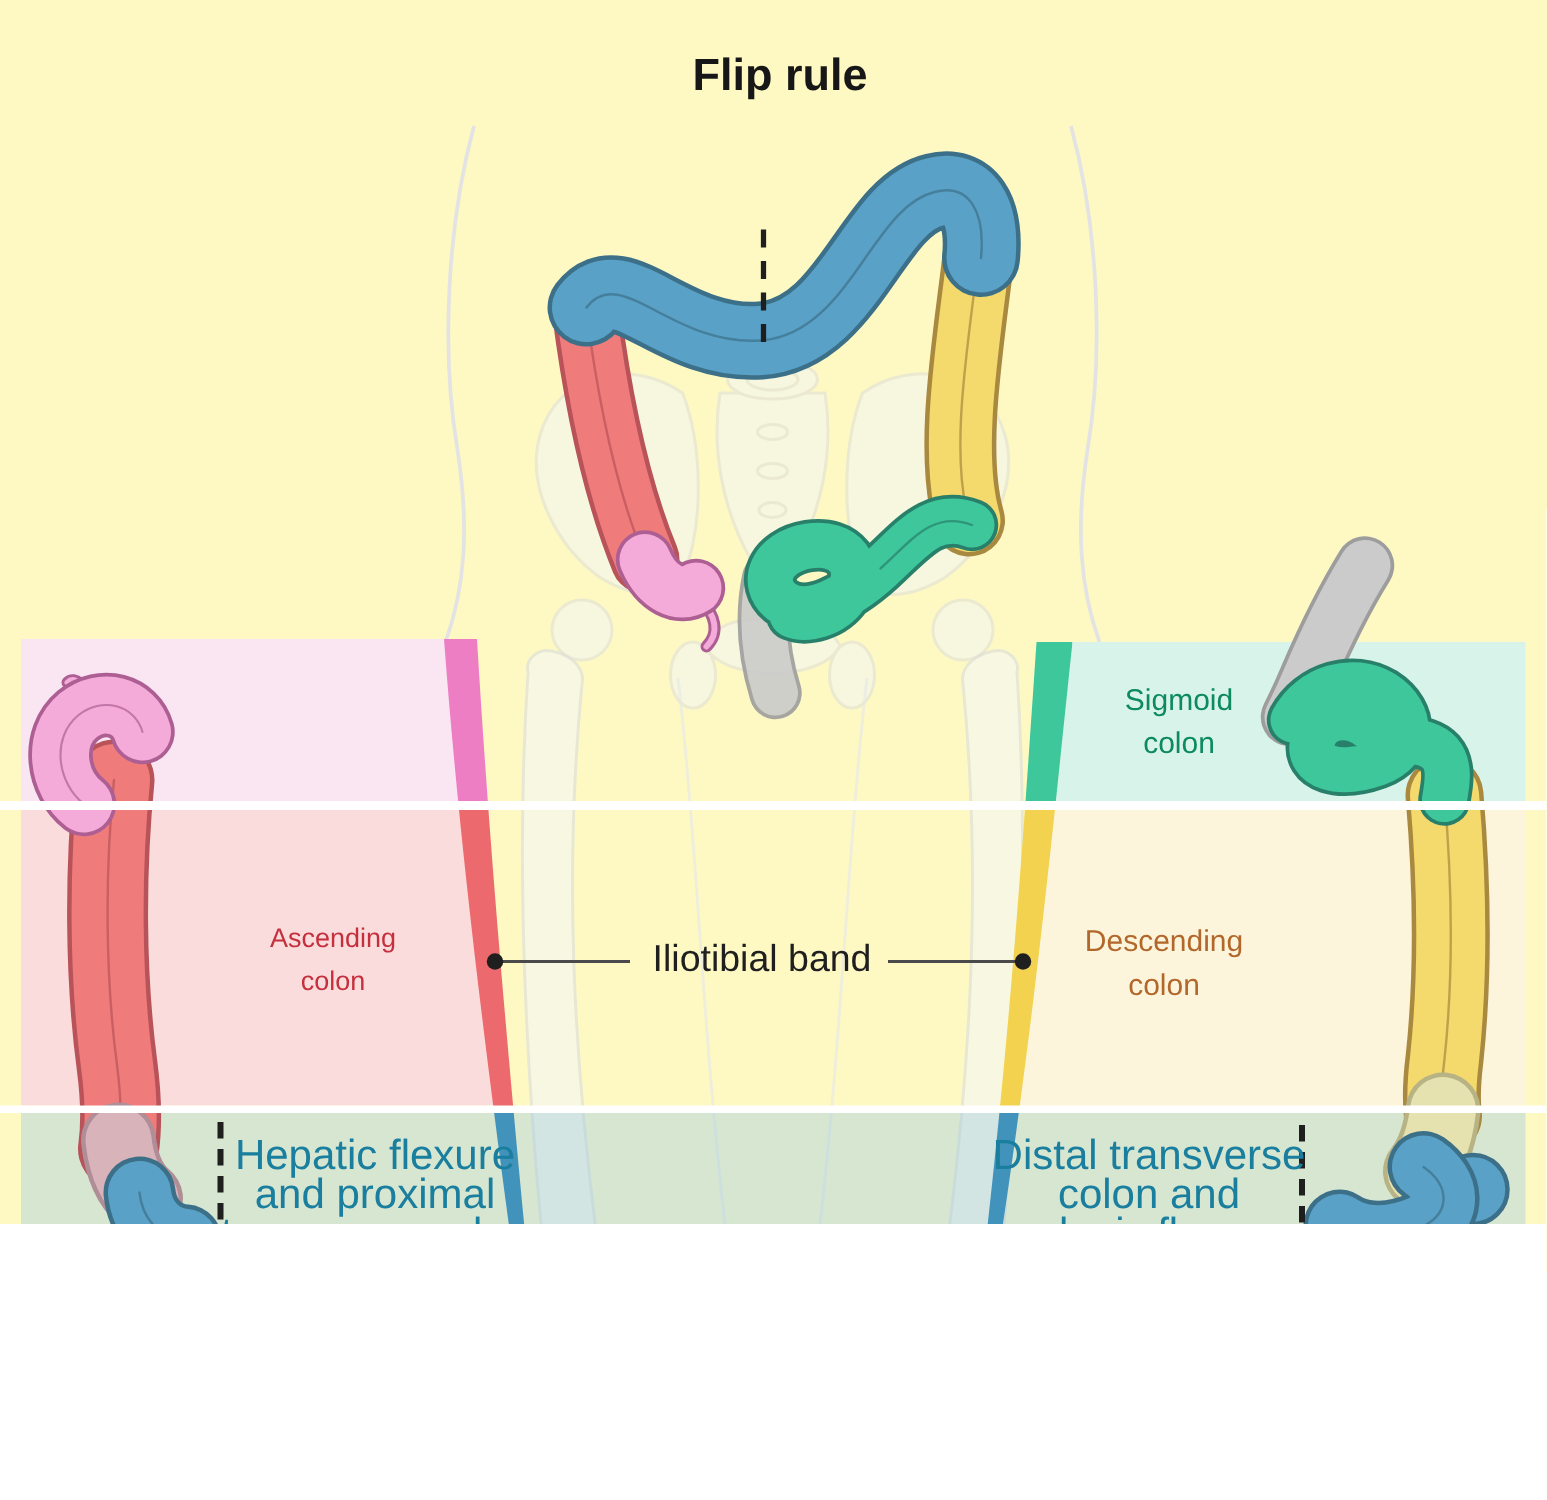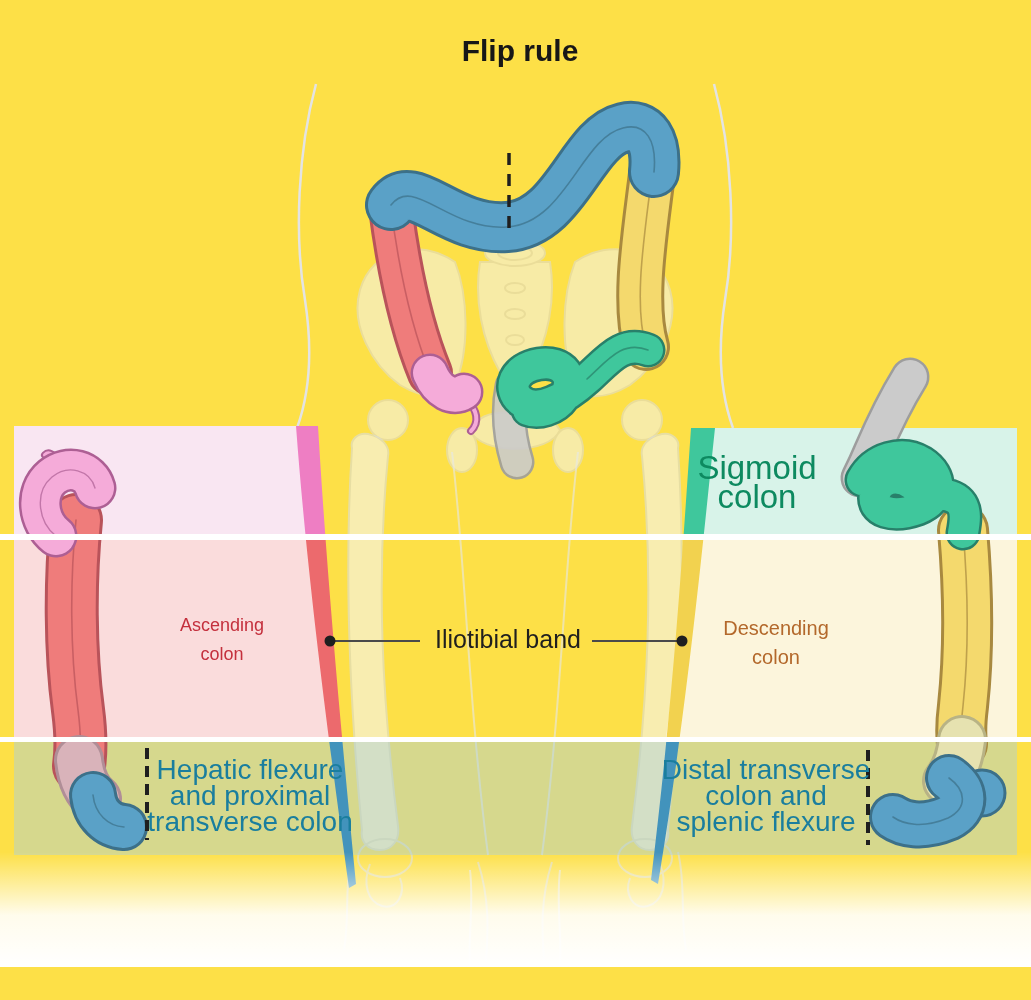--- a/index.html
+++ b/index.html
@@ -1,26 +1,26 @@
 <!DOCTYPE html>
 <html><head>
 <meta charset="utf-8">
 <style>
   html,body{margin:0;padding:0;background:#fff;}
   #stage{
-    position:relative;width:1031px;height:1000px;background:#fde047;
+    position:relative;width:1031px;height:816px;background:#fef9c3;
     font-family:"Liberation Sans","DejaVu Sans",sans-serif;overflow:hidden;
   }
   #art{position:absolute;left:0;top:0;}
   .lbl{position:absolute;text-align:center;white-space:pre-line;line-height:27px;font-size:28px;}
   #title{left:320px;top:34px;width:400px;font-size:30px;font-weight:bold;color:#171717;line-height:34px;}
   #lbl-cecum{left:90px;top:466px;width:230px;color:#a06fa3;font-size:25px;}
   #lbl-ascending{left:107px;top:611px;width:230px;color:#c4303d;font-size:18px;line-height:29px;}
   #lbl-hepatic{left:120px;top:757px;width:260px;color:#1a7e9e;line-height:26px;}
-  #lbl-sigmoid{left:642px;top:453px;width:230px;color:#0d8a60;font-size:33px;line-height:29px;}
+  #lbl-sigmoid{left:671px;top:453px;width:230px;color:#0d8a60;font-size:20px;line-height:29px;}
   #lbl-descending{left:661px;top:614px;width:230px;color:#b3682b;font-size:20px;line-height:29px;}
   #lbl-distal{left:636px;top:757px;width:260px;color:#1a7e9e;line-height:26px;}
   #lbl-itband{left:398px;top:626px;width:220px;color:#1f1f1f;font-size:25px;white-space:nowrap;}
 </style>
 </head>
 <body>
 
 <div id="stage">
 
 <svg id="art" width="1031" height="1000" viewBox="0 0 1031 1000">

